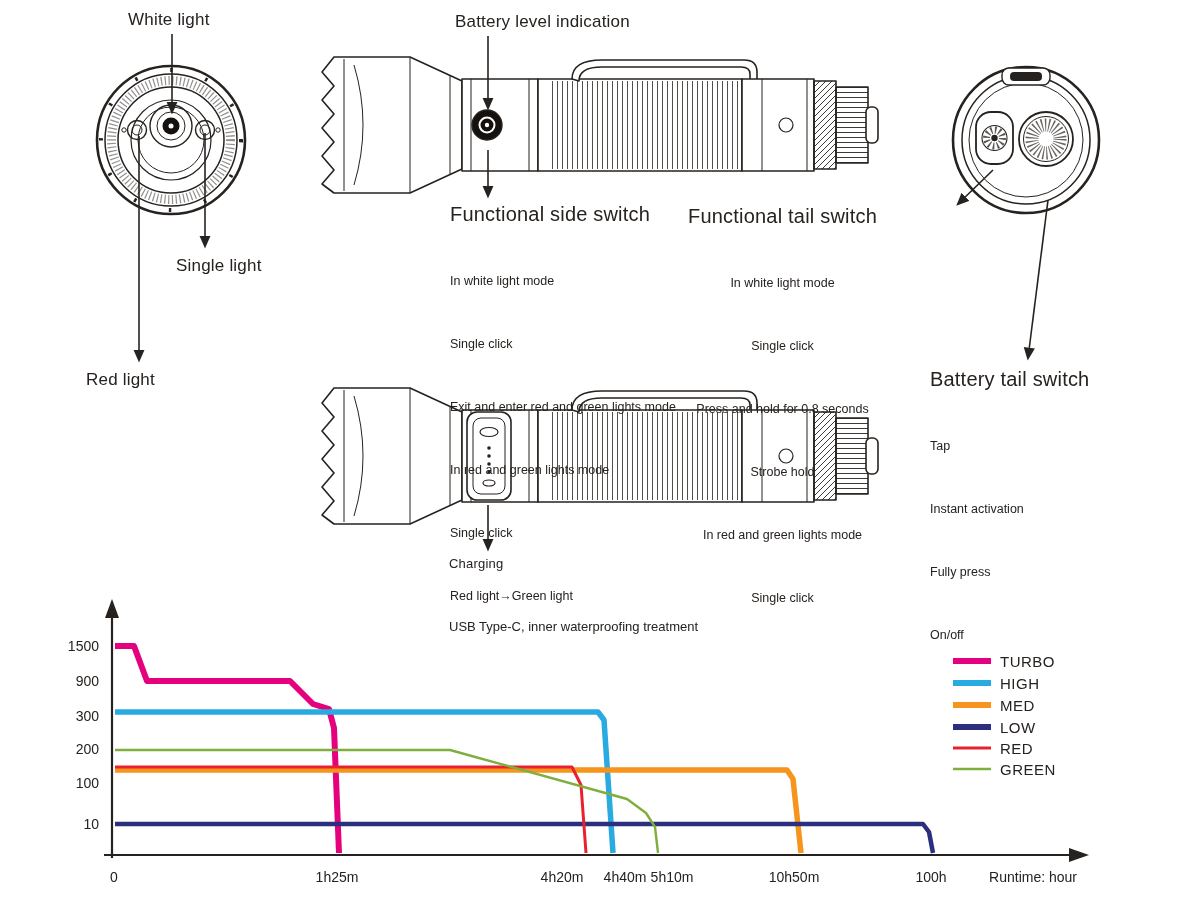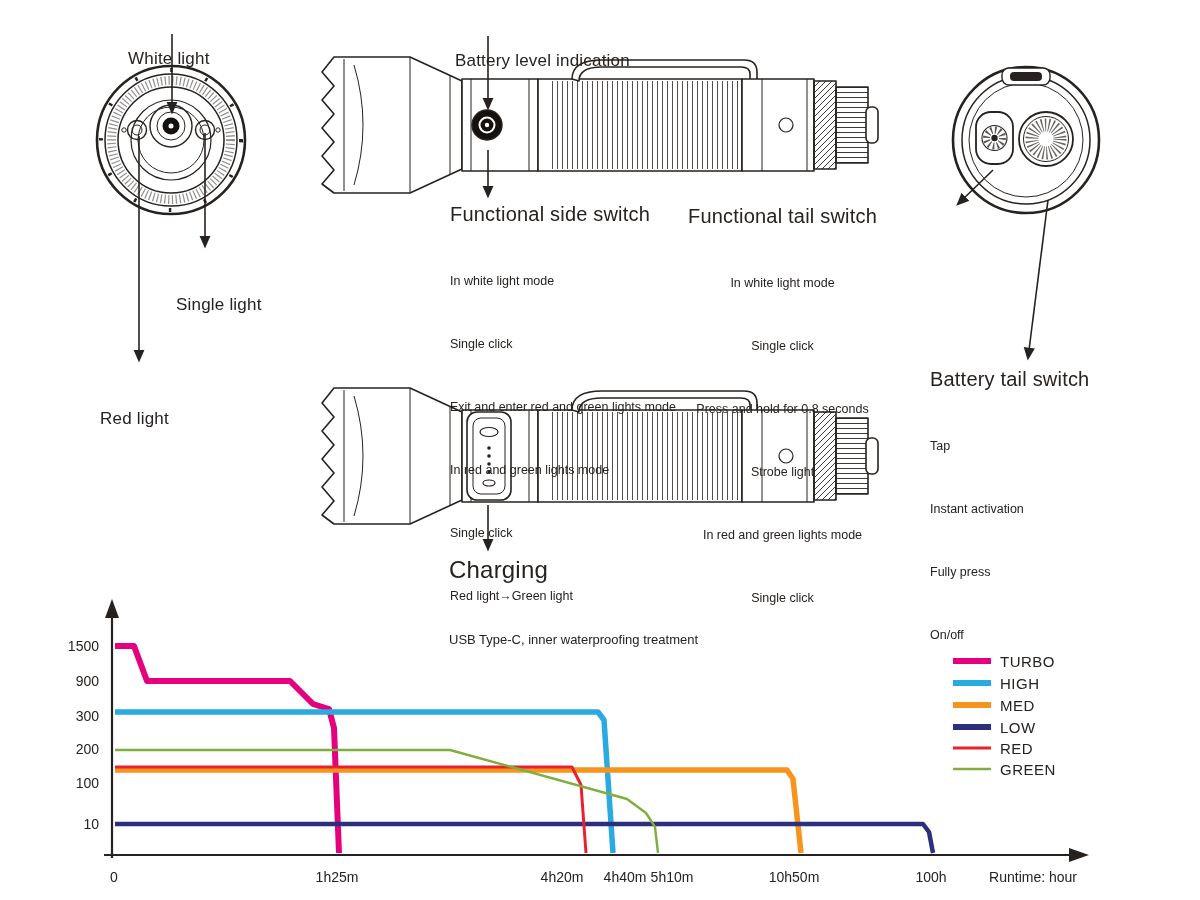--- a/index.html
+++ b/index.html
@@ -3,21 +3,21 @@
 <meta charset="utf-8">
 <style>
   * { margin:0; padding:0; box-sizing:border-box; }
   html,body { background:#fff; }
   body {
     width:1200px; height:900px; position:relative; overflow:hidden;
     font-family:"Liberation Sans","DejaVu Sans",sans-serif;
     color:#26221f;
   }
   .abs { position:absolute; }
-  .label-lg { font-size:17px; letter-spacing:.2px;margin-top:39px; }
+  .label-lg { font-size:17px; letter-spacing:.2px; }
   .heading  { font-size:20px; margin-bottom:5px; letter-spacing:.2px; }
   .desc     { font-size:12.5px; line-height:15px;margin-top:48px; }
   .right    { text-align:center; }
   svg { overflow:visible; }
   svg text { font-family:"Liberation Sans","DejaVu Sans",sans-serif; }
   .tick { font-size:14px; fill:#26221f; }
   .legend-label { font-size:15px; fill:#26221f; letter-spacing:.5px; }
   .noptr { pointer-events:none; }
 </style>
 </head>
@@ -147,53 +147,53 @@
     <line x1="488" y1="36" x2="488" y2="108" marker-end="url(#ah)"></line>
     <line x1="488" y1="150" x2="488" y2="196" marker-end="url(#ah)"></line>
     <line x1="488" y1="505" x2="488" y2="549" marker-end="url(#ah)"></line>
     <line x1="993" y1="170" x2="958" y2="204" marker-end="url(#ah)"></line>
     <line x1="1048" y1="200" x2="1028" y2="358" marker-end="url(#ah)"></line>
   </g>
 </svg>
 
 <div class="abs label-lg" style="left:128px;top:10px">White light</div>
 <div class="abs label-lg" style="left:176px;top:256px">Single light</div>
-<div class="abs label-lg" style="left:100px;top:370px">Red light</div>
+<div class="abs label-lg" style="left:86px;top:370px">Red light</div>
 <div class="abs label-lg" style="left:455px;top:12px">Battery level indication</div>
 
 <div class="abs" style="left:450px;top:203px;width:330px">
   <div class="heading">Functional side switch</div>
   <div class="desc">In white light mode</div>
   <div class="desc">Single click</div>
   <div class="desc">Exit and enter red and green lights mode</div>
   <div class="desc">In red and green lights mode</div>
   <div class="desc">Single click</div>
   <div class="desc">Red light→Green light</div>
 </div>
 
 <div class="abs right" style="left:600px;top:205px;width:365px">
   <div class="heading">Functional tail switch</div>
   <div class="desc">In white light mode</div>
   <div class="desc">Single click</div>
   <div class="desc">Press and hold for 0.8 seconds</div>
-  <div class="desc">Strobe light</div>
+  <div class="desc">Strobe hold</div>
   <div class="desc">In red and green lights mode</div>
   <div class="desc">Single click</div>
 </div>
 
 <div class="abs" style="left:930px;top:368px;width:250px">
   <div class="heading">Battery tail switch</div>
   <div class="desc">Tap</div>
   <div class="desc">Instant activation</div>
   <div class="desc">Fully press</div>
   <div class="desc">On/off</div>
 </div>
 
 <div class="abs" style="left:449px;top:556px;width:420px">
-  <div class="heading" style="font-size:24px">Charging</div>
+  <div class="heading" style="font-size:13px">Charging</div>
   <div class="desc" style="font-size:13px">USB Type-C, inner waterproofing treatment</div>
 </div>
 
 <svg id="chart-svg" class="abs noptr" style="left:0;top:0" width="1200" height="900">
     <line x1="112" y1="858" x2="112" y2="614" stroke="#26221f" stroke-width="2.2"></line>
     <polygon points="112,599 105,618 119,618" fill="#26221f"></polygon>
     <line x1="104" y1="855" x2="1072" y2="855" stroke="#26221f" stroke-width="2.2"></line>
     <polygon points="1089,855 1069,848 1069,862" fill="#26221f"></polygon>
     <polyline points="115,646 134,646 147,681 290,681 313,704 329,709 334,728 339,853" fill="none" stroke="#e5007d" stroke-width="6" stroke-linejoin="round"></polyline>
     <polyline points="115,712 598,712 604,720 613,853" fill="none" stroke="#29abe2" stroke-width="5.5" stroke-linejoin="round"></polyline>

